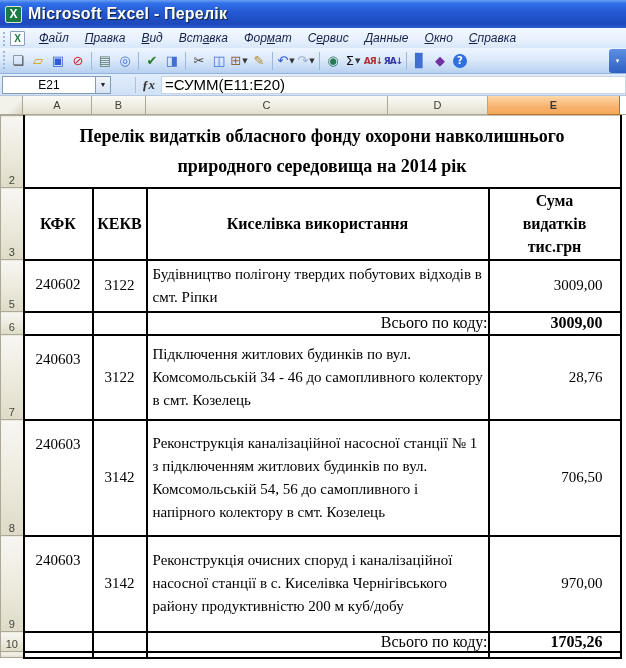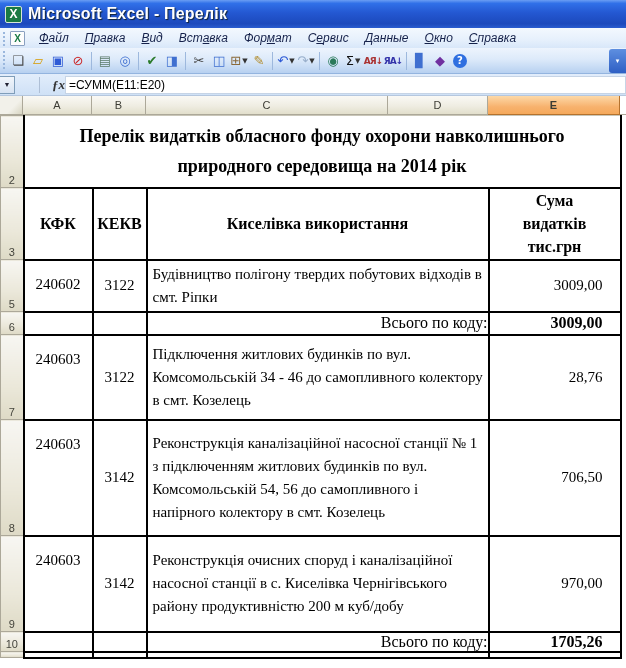--- a/index.html
+++ b/index.html
@@ -47,24 +47,24 @@
 
   
   .formulabar { position:absolute; top:74px; left:0; width:626px; height:22px;
     background:linear-gradient(180deg,#E2EDFB,#CFE1F6); border-bottom:1px solid #B5C7DE;
     display:flex; align-items:center; }
   .namebox { width:94px; height:18px; background:#fff; border:1px solid #7F9DB9;
     margin-left:2px; font-size:12px; display:flex; align-items:center; justify-content:center; }
   .namebox-arrow { width:15px; height:18px; background:linear-gradient(180deg,#f2f6fb,#d7e3f2);
     border:1px solid #7F9DB9; border-left:none; font-size:7px; color:#223;
     display:flex; align-items:center; justify-content:center; }
-  .fx { width:26px; text-align:right; font-family:"Liberation Serif",serif; font-style:italic;
+  .fx { width:26px; text-align:center; font-family:"Liberation Serif",serif; font-style:italic;
     font-weight:bold; font-size:13px; color:#333; border-left:1px solid #aebfd6; margin-left:24px; height:16px; line-height:16px;}
   .formula-area { flex:1; height:18px; background:#fff; border:1px solid #c6d4e6;
-    font-size:12px; padding:1px 3px; display:flex; align-items:center; }
+    font-size:15px; padding:1px 3px; display:flex; align-items:center; }
 
   
   .sheet { position:absolute; top:96px; left:0; width:626px; height:572px; background:#fff; }
   .colheads { display:flex; height:19px; }
   .ch { background:linear-gradient(180deg,#FAF9F5 0%,#EFEDE2 55%,#E2DFCC 100%);
     border-right:1px solid #ACA899; border-bottom:1px solid #ACA899;
     font-size:11px; color:#3c3c34; display:flex; align-items:center; justify-content:center; }
   .ch.corner { width:23px; background:linear-gradient(135deg,#F2F1EA 60%,#D8D5C2 100%); }
   .ch.sel { background:linear-gradient(180deg,#FDD9A8 0%,#F7B26E 60%,#F5A95B 100%);
     border-right:1px solid #B5722D; border-bottom:1px solid #B5722D; font-weight:bold; }
@@ -186,20 +186,21 @@
         <span class="g" style="color: rgb(112, 48, 160);">◆</span>
       </div>
       <div class="tb-btn tb-help-icon">
         <span class="g" style="color: rgb(255, 255, 255);">?</span>
       </div>
     </div>
   <div class="toolbar-end">▾</div>
 </div>
 
 <div class="formulabar">
+  <div class="namebox">E21</div>
   <div class="namebox-arrow">▼</div>
   <div class="fx">ƒx</div>
   <div class="formula-area">=СУММ(E11:E20)</div>
 </div>
 
 <div class="sheet">
   <div class="colheads">
     <div class="ch corner"></div>
     <div class="ch" style="width:69px">A</div>
     <div class="ch" style="width:54px">B</div>

